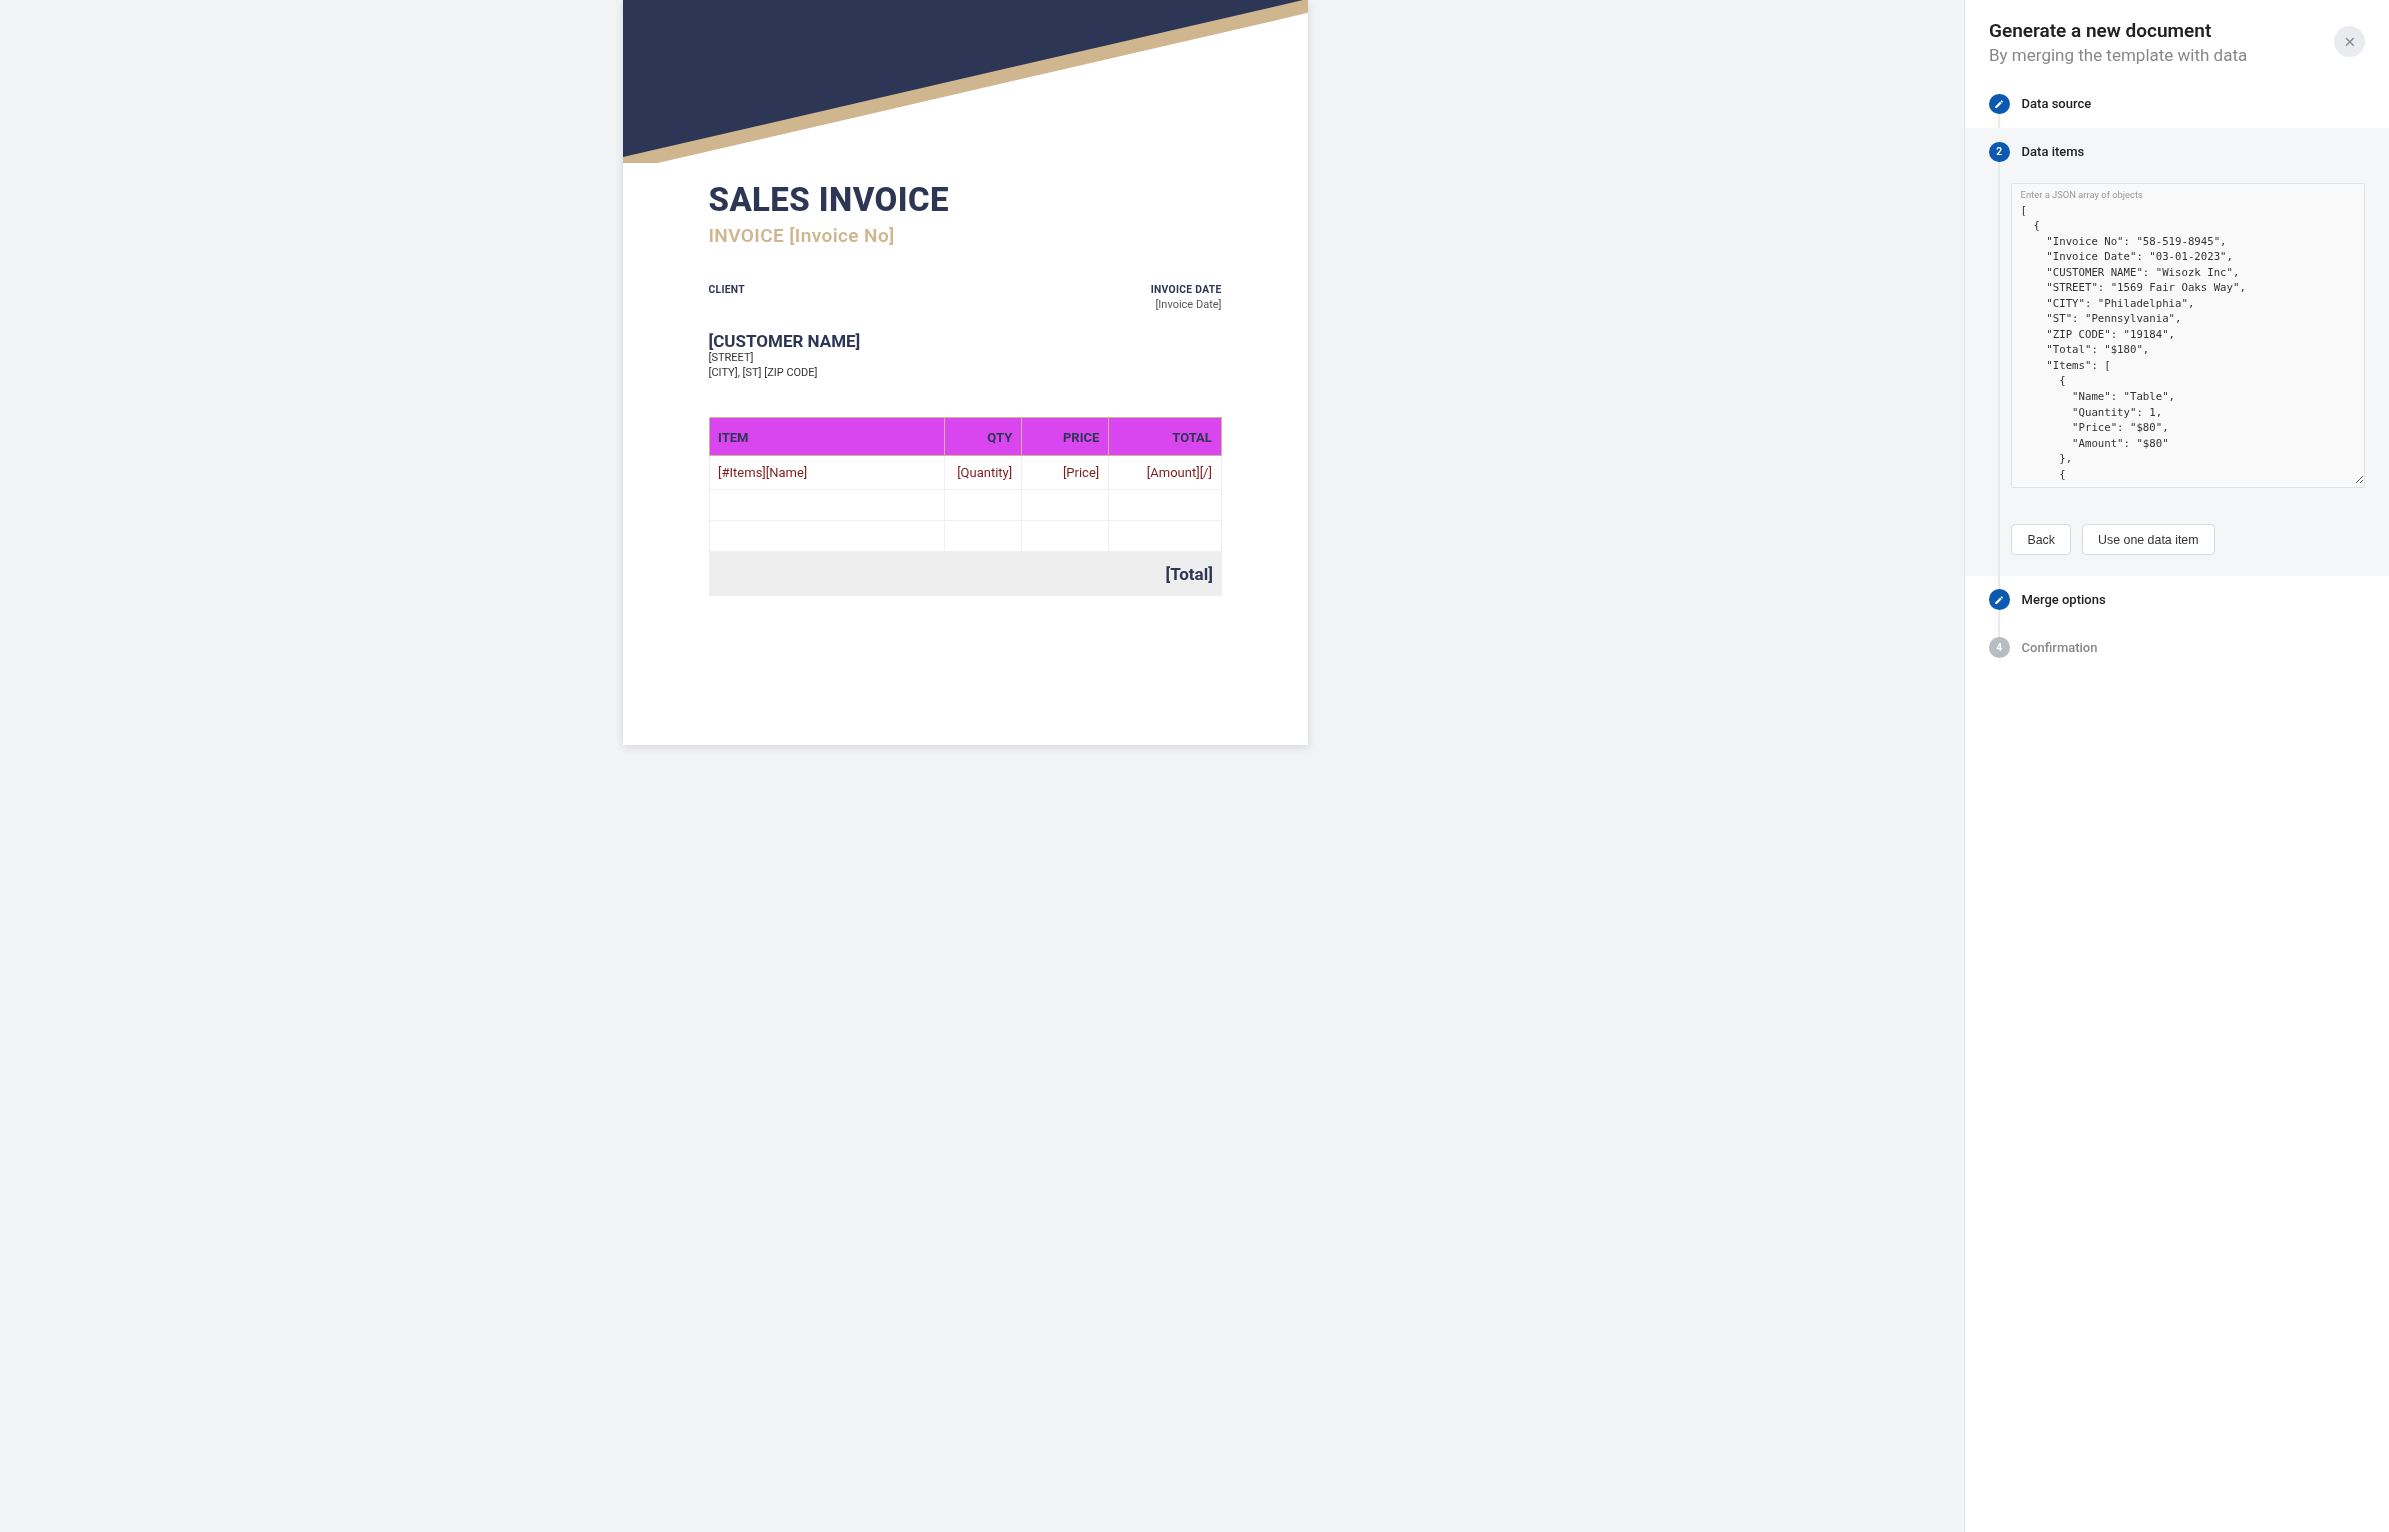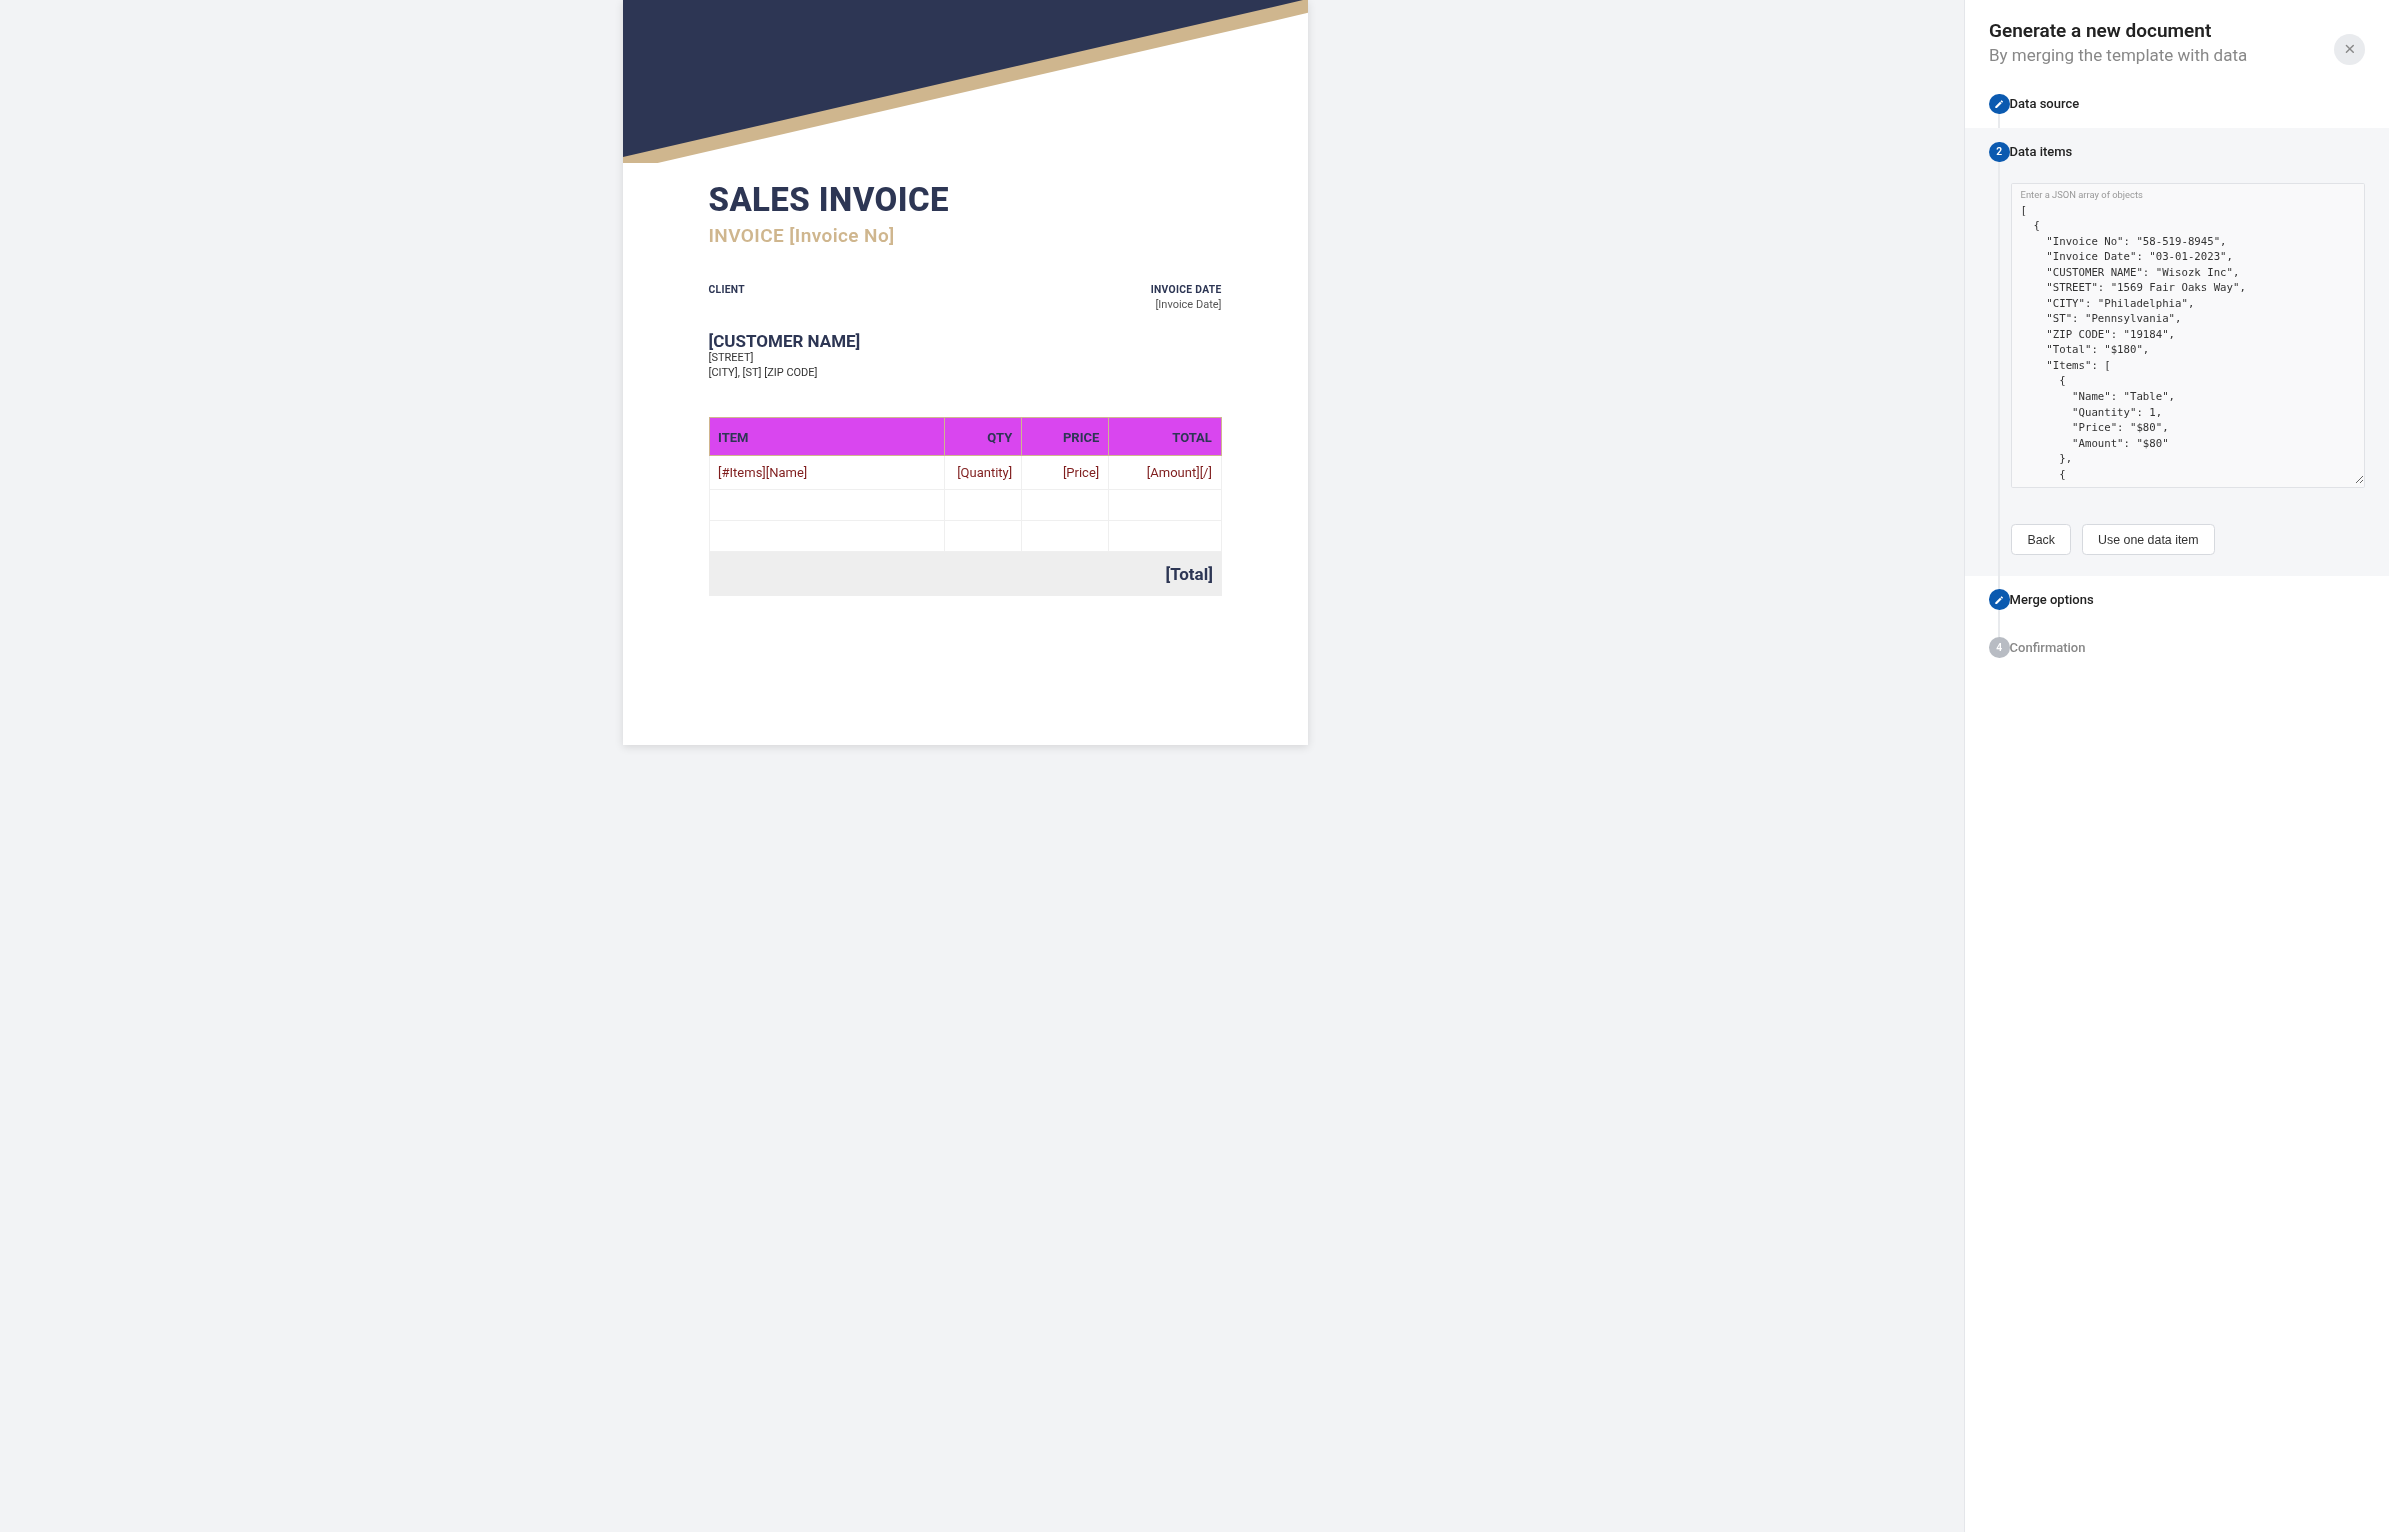--- a/index.html
+++ b/index.html
@@ -134,21 +134,21 @@
     background: #fff;
     border-left: 0.9px solid #e4e6ea;
     display: flex;
     flex-direction: column;
     position: relative;
     height: 100%;
   }
   .panel-header {
     padding: 19px 24px 15.4px 24px;
     display: flex;
-    align-items: flex-end;
+    align-items: center;
     justify-content: space-between;
     gap: 11px;
   }
   .panel-header h1 {
     font-size: 19px;
     font-weight: 600;
     color: #222;
   }
   .panel-header p {
     margin-top: 2.6px;
@@ -173,20 +173,21 @@
     flex: 1;
     overflow-y: auto;
   }
   .step {
     position: relative;
   }
   .step-row {
     display: flex;
     align-items: center;
     padding: 13.7px 24px;
+    gap: 12px;
   }
   .step-marker {
     width: 20.6px; height: 20.6px;
     border-radius: 50%;
     display: flex;
     align-items: center;
     justify-content: center;
     flex-shrink: 0;
     font-size: 10.3px;
     font-weight: 600;

